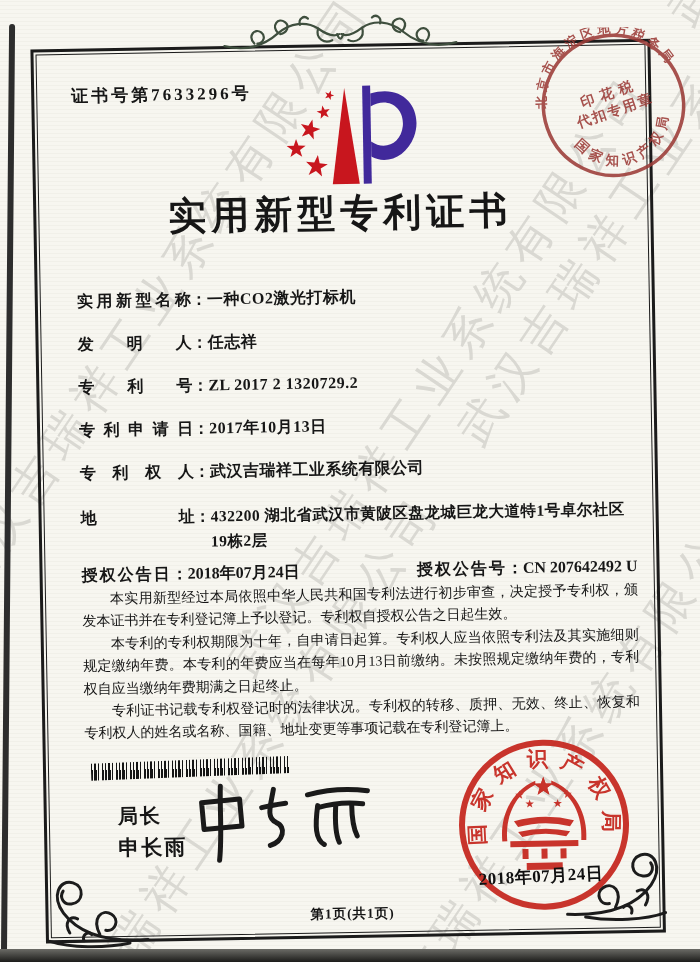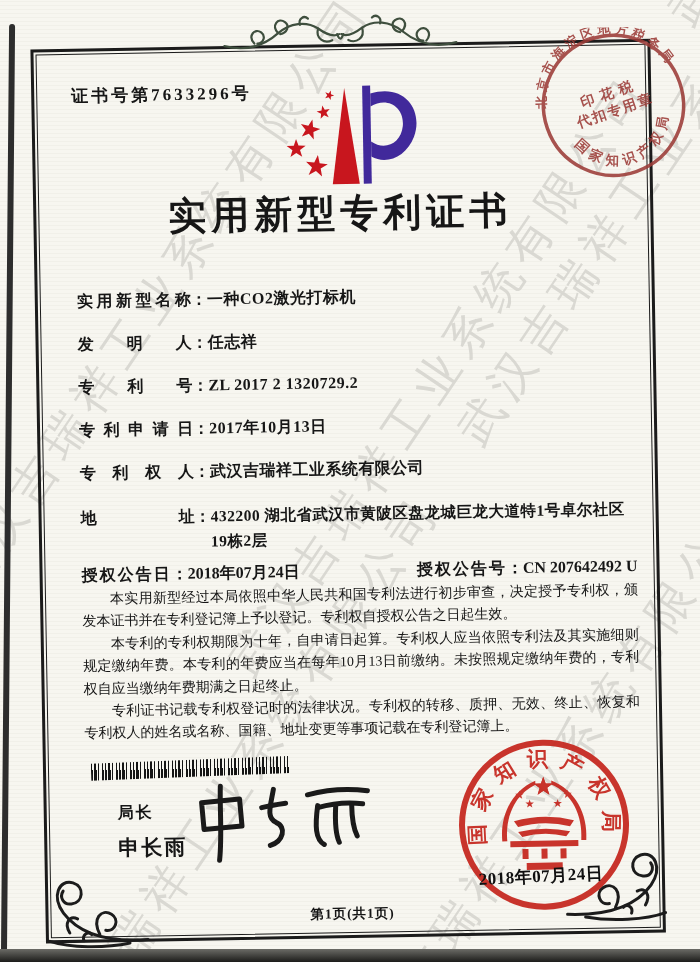--- a/index.html
+++ b/index.html
@@ -36,21 +36,21 @@
   .frow.addr .fvalue{font-size:15.5px;}
   .grant-row{display:flex;justify-content:space-between;margin-top:4px;line-height:22px;}
   .grant-part{white-space:nowrap;}
   .grant-part .lbl{letter-spacing:2px;}
   
   .paras{position:absolute;left:80px;top:584px;width:556px;font-size:14px;line-height:1.6;text-align:justify;font-weight:500;}
   .paras p{margin:0;text-indent:2em;}
   
   .barcode{position:absolute;left:86px;top:757px;width:198px;height:17px;transform:rotate(-1.2deg);
     background:repeating-linear-gradient(90deg,#141414 0 1.5px,transparent 1.5px 3px,#141414 3px 5.5px,transparent 5.5px 7px,#141414 7px 8px,transparent 8px 11px,#141414 11px 12.5px,transparent 12.5px 14px);}
-  .signer-title{position:absolute;left:112px;top:799px;font-size:16px;font-weight:700;letter-spacing:2px;font-family:"Liberation Sans","DejaVu Sans",sans-serif;}
+  .signer-title{position:absolute;left:112px;top:799px;font-size:20px;font-weight:700;letter-spacing:2px;font-family:"Liberation Sans","DejaVu Sans",sans-serif;}
   .signer-name{position:absolute;left:112px;top:830px;font-size:21px;font-weight:700;letter-spacing:2px;font-family:"Liberation Sans","DejaVu Sans",sans-serif;}
   .signature{position:absolute;left:180px;top:778px;}
   .seal{position:absolute;left:444px;top:734px;}
   .seal-date{position:absolute;left:446px;top:868px;width:176px;text-align:center;font-size:17px;font-weight:700;letter-spacing:.5px;transform:rotate(-2deg);color:#101010;}
   .footer{position:absolute;left:38px;top:905px;width:614px;text-align:center;font-size:13.5px;font-weight:700;letter-spacing:1px;}
   
   .tax-stamp{position:absolute;left:542px;top:32px;opacity:.88;}
 </style>
 </head>
 <body>

